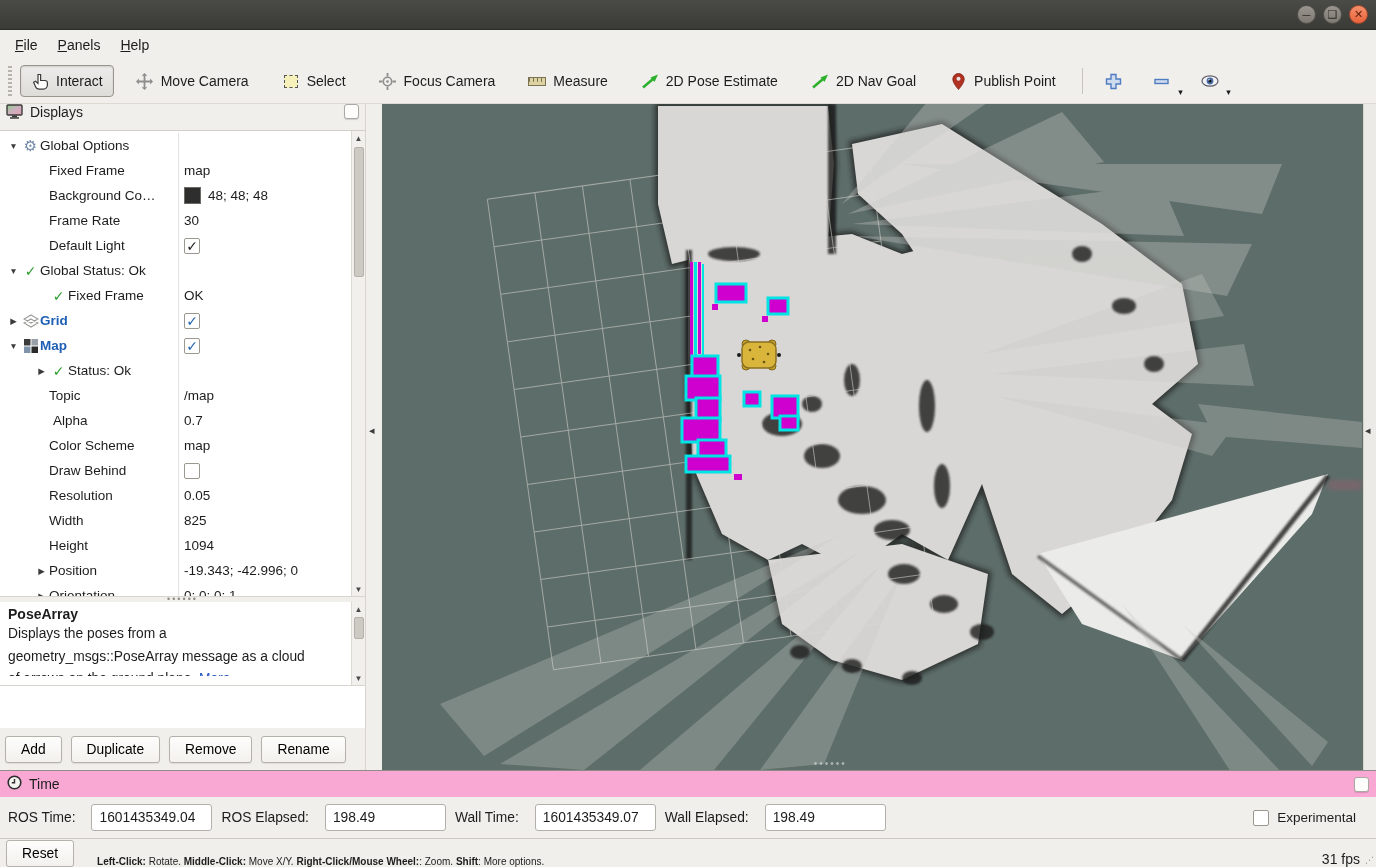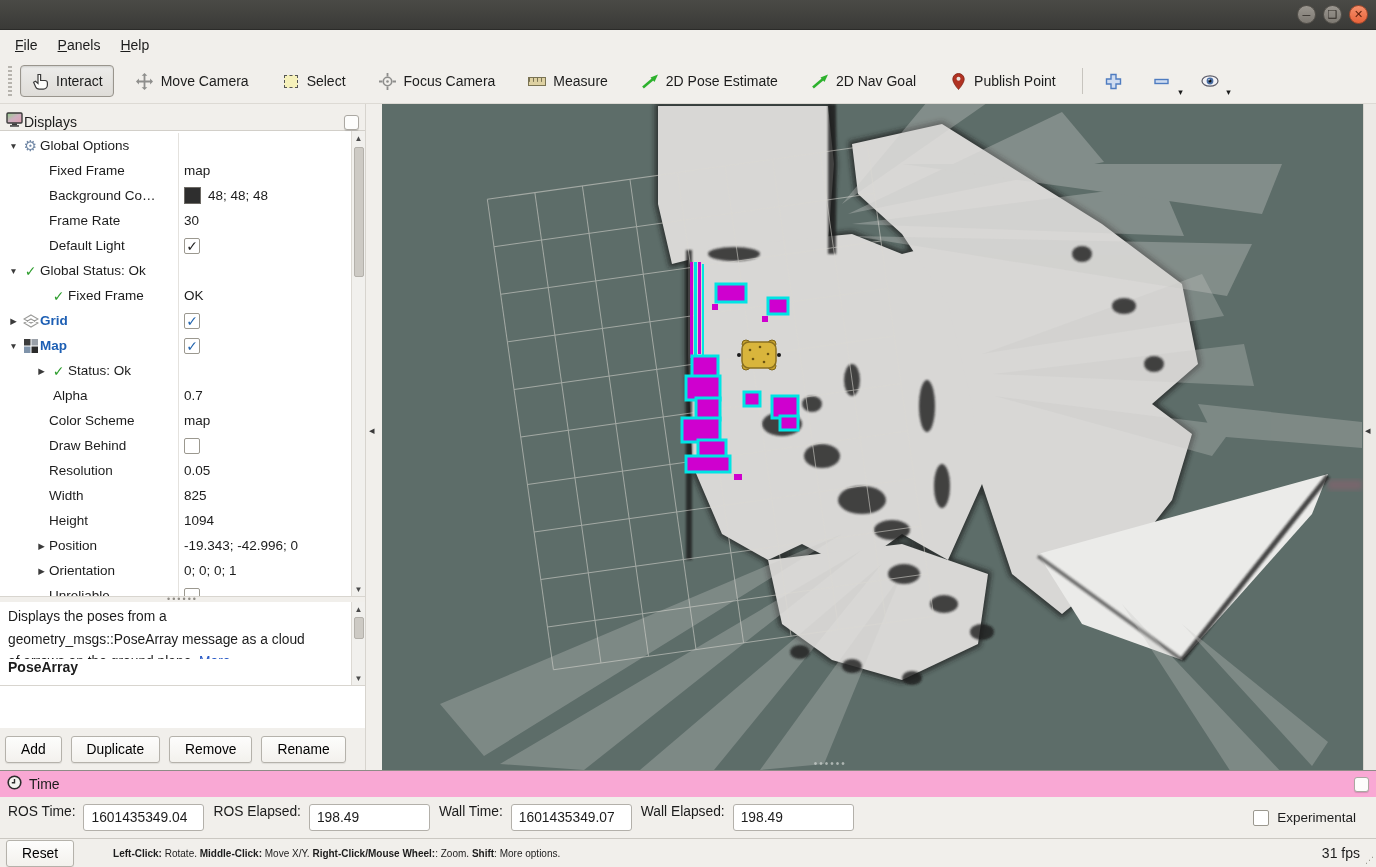--- a/index.html
+++ b/index.html
@@ -27,21 +27,21 @@
   .tool .icon, .vtool .icon { display:inline-flex; width:18px; height:18px; align-items:center; justify-content:center; }
   #tb-sep { width:1px; height:26px; background:#c7c4be; margin:0 14px 0 4px; }
   .vtool { position:relative; padding:4px 8px; margin-right:14px; display:flex; align-items:center;}
   .vtool .caret { position:absolute; right:-4px; bottom:-3px; font-size:9px; color:#1c1c1c; }
 
   
   #main { flex:0 0 666px; display:flex; min-height:0; }
 
   
   #displays { width:366px; background:#fff; display:flex; flex-direction:column; border-right:1px solid #d7d4ce; }
-  .panel-header { height:27px; background:#f1efeb; display:flex; align-items:flex-end; gap:1px; padding:0 6px; border-bottom:1px solid #d2cfc9; font-size:14px; flex:0 0 auto;}
+  .panel-header { height:27px; background:#f1efeb; display:flex; align-items:flex-start; gap:7px; padding:0 6px; border-bottom:1px solid #d2cfc9; font-size:14px; flex:0 0 auto;}
   .float-btn { margin-left:auto; width:15px; height:15px; background:#fdfdfc; border:1px solid #aba8a2; border-radius:3px; box-shadow:0 1px 1px rgba(0,0,0,.15);}
   #tree-wrap { flex:1 1 auto; position:relative; overflow:hidden; }
   #tree { position:absolute; left:0; top:2px; right:14px; }
   .trow { display:flex; height:25px; align-items:center; }
   .tlabel { width:178px; display:flex; align-items:center; overflow:hidden; white-space:nowrap; flex:0 0 auto;}
   .tvalue { flex:1; border-left:1px solid #e4e2de; padding-left:5px; display:flex; align-items:center; height:100%; overflow:hidden; white-space:nowrap;}
   .expander { width:15px; font-size:8.5px; color:#3a3a3a; text-align:center; flex:0 0 auto;}
   .ticon { width:19px; text-align:center; flex:0 0 auto; display:inline-flex; justify-content:center; align-items:center;}
   .tname.blue { color:#1d5fb4; font-weight:bold; }
   .cb { width:16px; height:16px; border:1px solid #9b988f; background:#fff; display:inline-flex; align-items:center; justify-content:center; font-size:14px; font-weight:bold; border-radius:2px;}
@@ -67,27 +67,27 @@
   #right-strip .collapse { position:absolute; top:320px; left:1px; font-size:11px; color:#3a3a3a;}
 
   
   #viewport { flex:1; position:relative; min-width:0; background:#5d6d69;}
   #viewport svg { display:block; width:100%; height:100%; }
   #vp-grip { position:absolute; bottom:1px; left:44%; color:#cfd4d1; font-size:10px; letter-spacing:2px; opacity:.7;}
 
   
   #time-header { flex:0 0 27px; background:#f9a8d4; display:flex; align-items:center; gap:7px; padding:0 7px; border-top:1px solid #8f8c87; font-size:14px;}
   #time-body { flex:0 0 41px; background:#f1efeb; display:flex; align-items:center; padding:0 8px; gap:8px;}
-  .tfield { display:flex; align-items:flex-start; gap:8px; }
+  .tfield { display:flex; align-items:center; gap:16px; }
   .tfield label { font-size:13.8px; }
   .tfield input { width:121px; height:27px; border:1px solid #b3b0aa; border-radius:3px; background:#fff; font-family:inherit; font-size:13.8px; padding:0 7px; color:#1c1c1c;}
   #experimental { margin-left:auto; display:flex; align-items:center; gap:8px; padding-right:12px;}
 
   
-  #statusbar { flex:0 0 29px; background:#f1efeb; border-top:1px solid #cbc8c2; display:flex; align-items:center; padding:0 6px; gap:26px;}
+  #statusbar { flex:0 0 29px; background:#f1efeb; border-top:1px solid #cbc8c2; display:flex; align-items:flex-end; padding:0 6px; gap:10px;}
   #status-hint { font-size:10px; white-space:nowrap; overflow:hidden;margin-left:13px;}
   #status-hint b { font-weight:bold; }
   #fps { margin-left:auto; padding-right:10px; font-size:14px; }
   #resize-grip { position:absolute; right:2px; bottom:2px; color:#9b988f; font-size:9px; }
 </style>
 </head>
 <body>
 
 <div id="app">
 
@@ -338,20 +338,29 @@
               <div class="tlabel" style="padding-left:34px">
                 <span class="expander">▶</span>
                 <span class="icon ticon">
                   <span style="color:#2f9e2f;font-weight:bold;font-size:14px;line-height:1;">✓</span>
                 </span>
                 <span class="tname">Status: Ok</span>
               </div>
               <div class="tvalue"></div>
             </div>
             <div class="trow">
+              <div class="tlabel" style="padding-left:34px">
+                <span class="expander"></span>
+                <span class="tname">Topic</span>
+              </div>
+              <div class="tvalue">
+                <span>/map</span>
+              </div>
+            </div>
+            <div class="trow">
               <div class="tlabel" style="padding-left:38px">
                 <span class="expander"></span>
                 <span class="tname">Alpha</span>
               </div>
               <div class="tvalue">
                 <span>0.7</span>
               </div>
             </div>
             <div class="trow">
               <div class="tlabel" style="padding-left:34px">
@@ -428,26 +437,26 @@
           </div>
         <div class="vscroll">
           <span class="arr">▲</span>
           <span class="thumb" style="height:130px;margin-top:2px;"></span>
           <span class="sp"></span>
           <span class="arr">▼</span>
         </div>
       </div>
       <div id="tree-desc-split">••••••</div>
       <div id="desc">
+        <div id="desc-title">PoseArray</div>
         <div id="desc-body">
             <div>Displays the poses from a</div>
             <div>geometry_msgs::PoseArray message as a cloud</div>
             <div>of arrows on the ground plane. <span class="link">More...</span></div>
           </div>
-        <div id="desc-title">PoseArray</div>
         <div class="vscroll">
           <span class="arr">▲</span>
           <span class="thumb" style="height:22px;margin-top:1px;"></span>
           <span class="sp"></span>
           <span class="arr">▼</span>
         </div>
       </div>
       <div id="display-buttons">
           <button class="btn">Add</button>
           <button class="btn">Duplicate</button>

